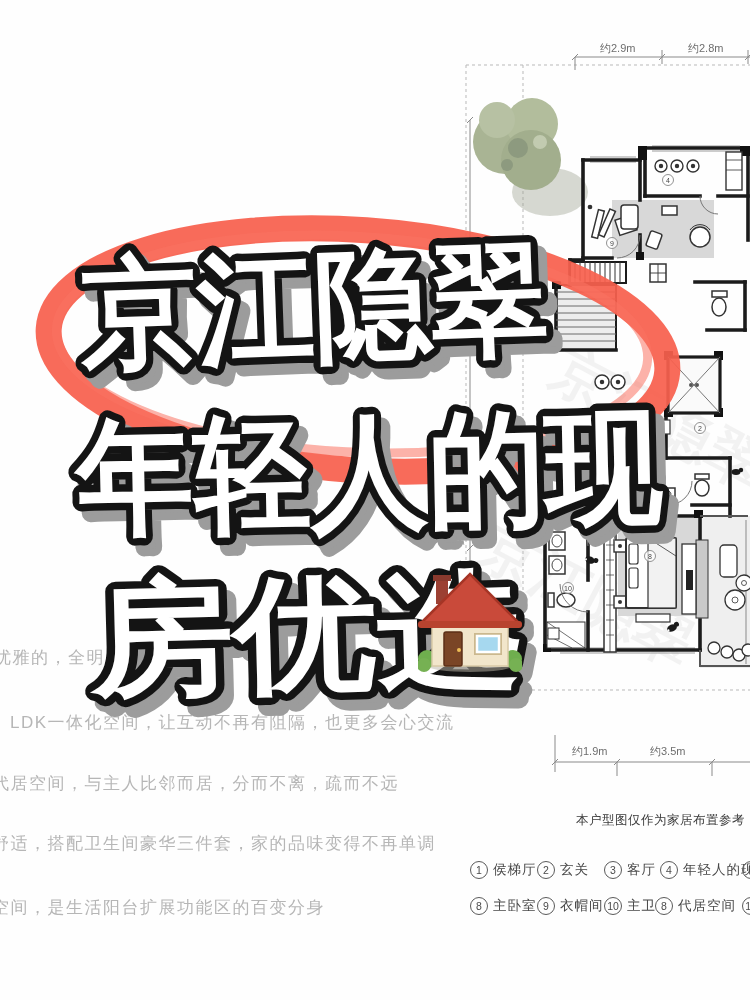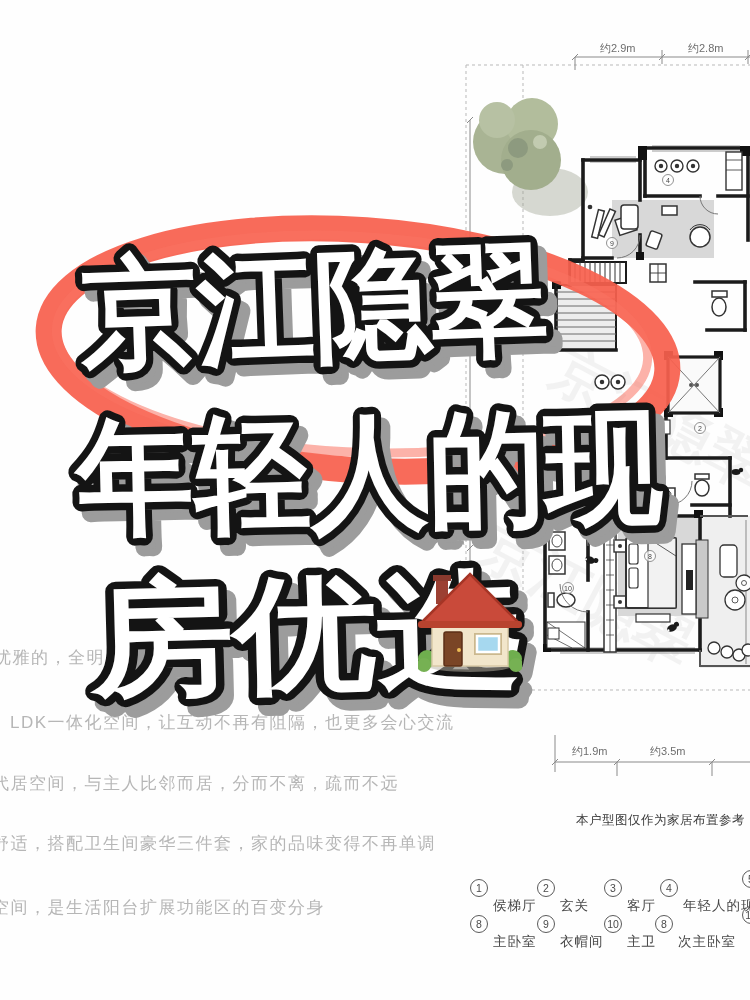--- a/index.html
+++ b/index.html
@@ -6,21 +6,21 @@
   .stage{position:relative;width:750px;height:1000px;overflow:hidden;background:#fefefe;
          font-family:"Liberation Sans","DejaVu Sans",sans-serif;}
   .layer{position:absolute;inset:0;pointer-events:none;}
   svg{display:block;}
   
   .mut{position:absolute;white-space:nowrap;color:#b6b6b6;font-size:17px;letter-spacing:1.5px;z-index:3;}
   
   .lg-item{position:absolute;display:inline-flex;align-items:center;gap:5px;z-index:3;}
   .lnum{width:16px;height:16px;border:1.3px solid #5a5a5a;border-radius:50%;display:inline-flex;
         align-items:center;justify-content:center;font-size:10.5px;color:#4a4a4a;flex:0 0 auto;}
-  .llab{font-size:13.5px;color:#474747;letter-spacing:1px;white-space:nowrap;margin-top:36px;}
+  .llab{font-size:13.5px;color:#474747;letter-spacing:1px;white-space:nowrap;}
   .disclaimer{position:absolute;left:576px;top:812px;font-size:12.5px;color:#3a3a3a;
               white-space:nowrap;z-index:3;letter-spacing:0.5px;}
   .z1{z-index:1}.z2{z-index:2}.z4{z-index:4}.z5{z-index:5}
 </style>
 </head>
 <body>
 
 <div class="stage">
 
   <svg class="layer z1" width="750" height="1000" viewBox="0 0 750 1000">
@@ -394,20 +394,20 @@
   <span class="lg-item" style="left:537px;top:897px">
     <span class="lnum">9</span>
     <span class="llab">衣帽间</span>
   </span>
   <span class="lg-item" style="left:604px;top:897px">
     <span class="lnum">10</span>
     <span class="llab">主卫</span>
   </span>
   <span class="lg-item" style="left:655px;top:897px">
     <span class="lnum">8</span>
-    <span class="llab">次主卧室</span>
+    <span class="llab">代居空间</span>
   </span>
   <span class="lg-item" style="left:742px;top:897px">
     <span class="lnum">12</span>
     <span class="llab"></span>
   </span>
 
 </div>
 
 </body></html>

